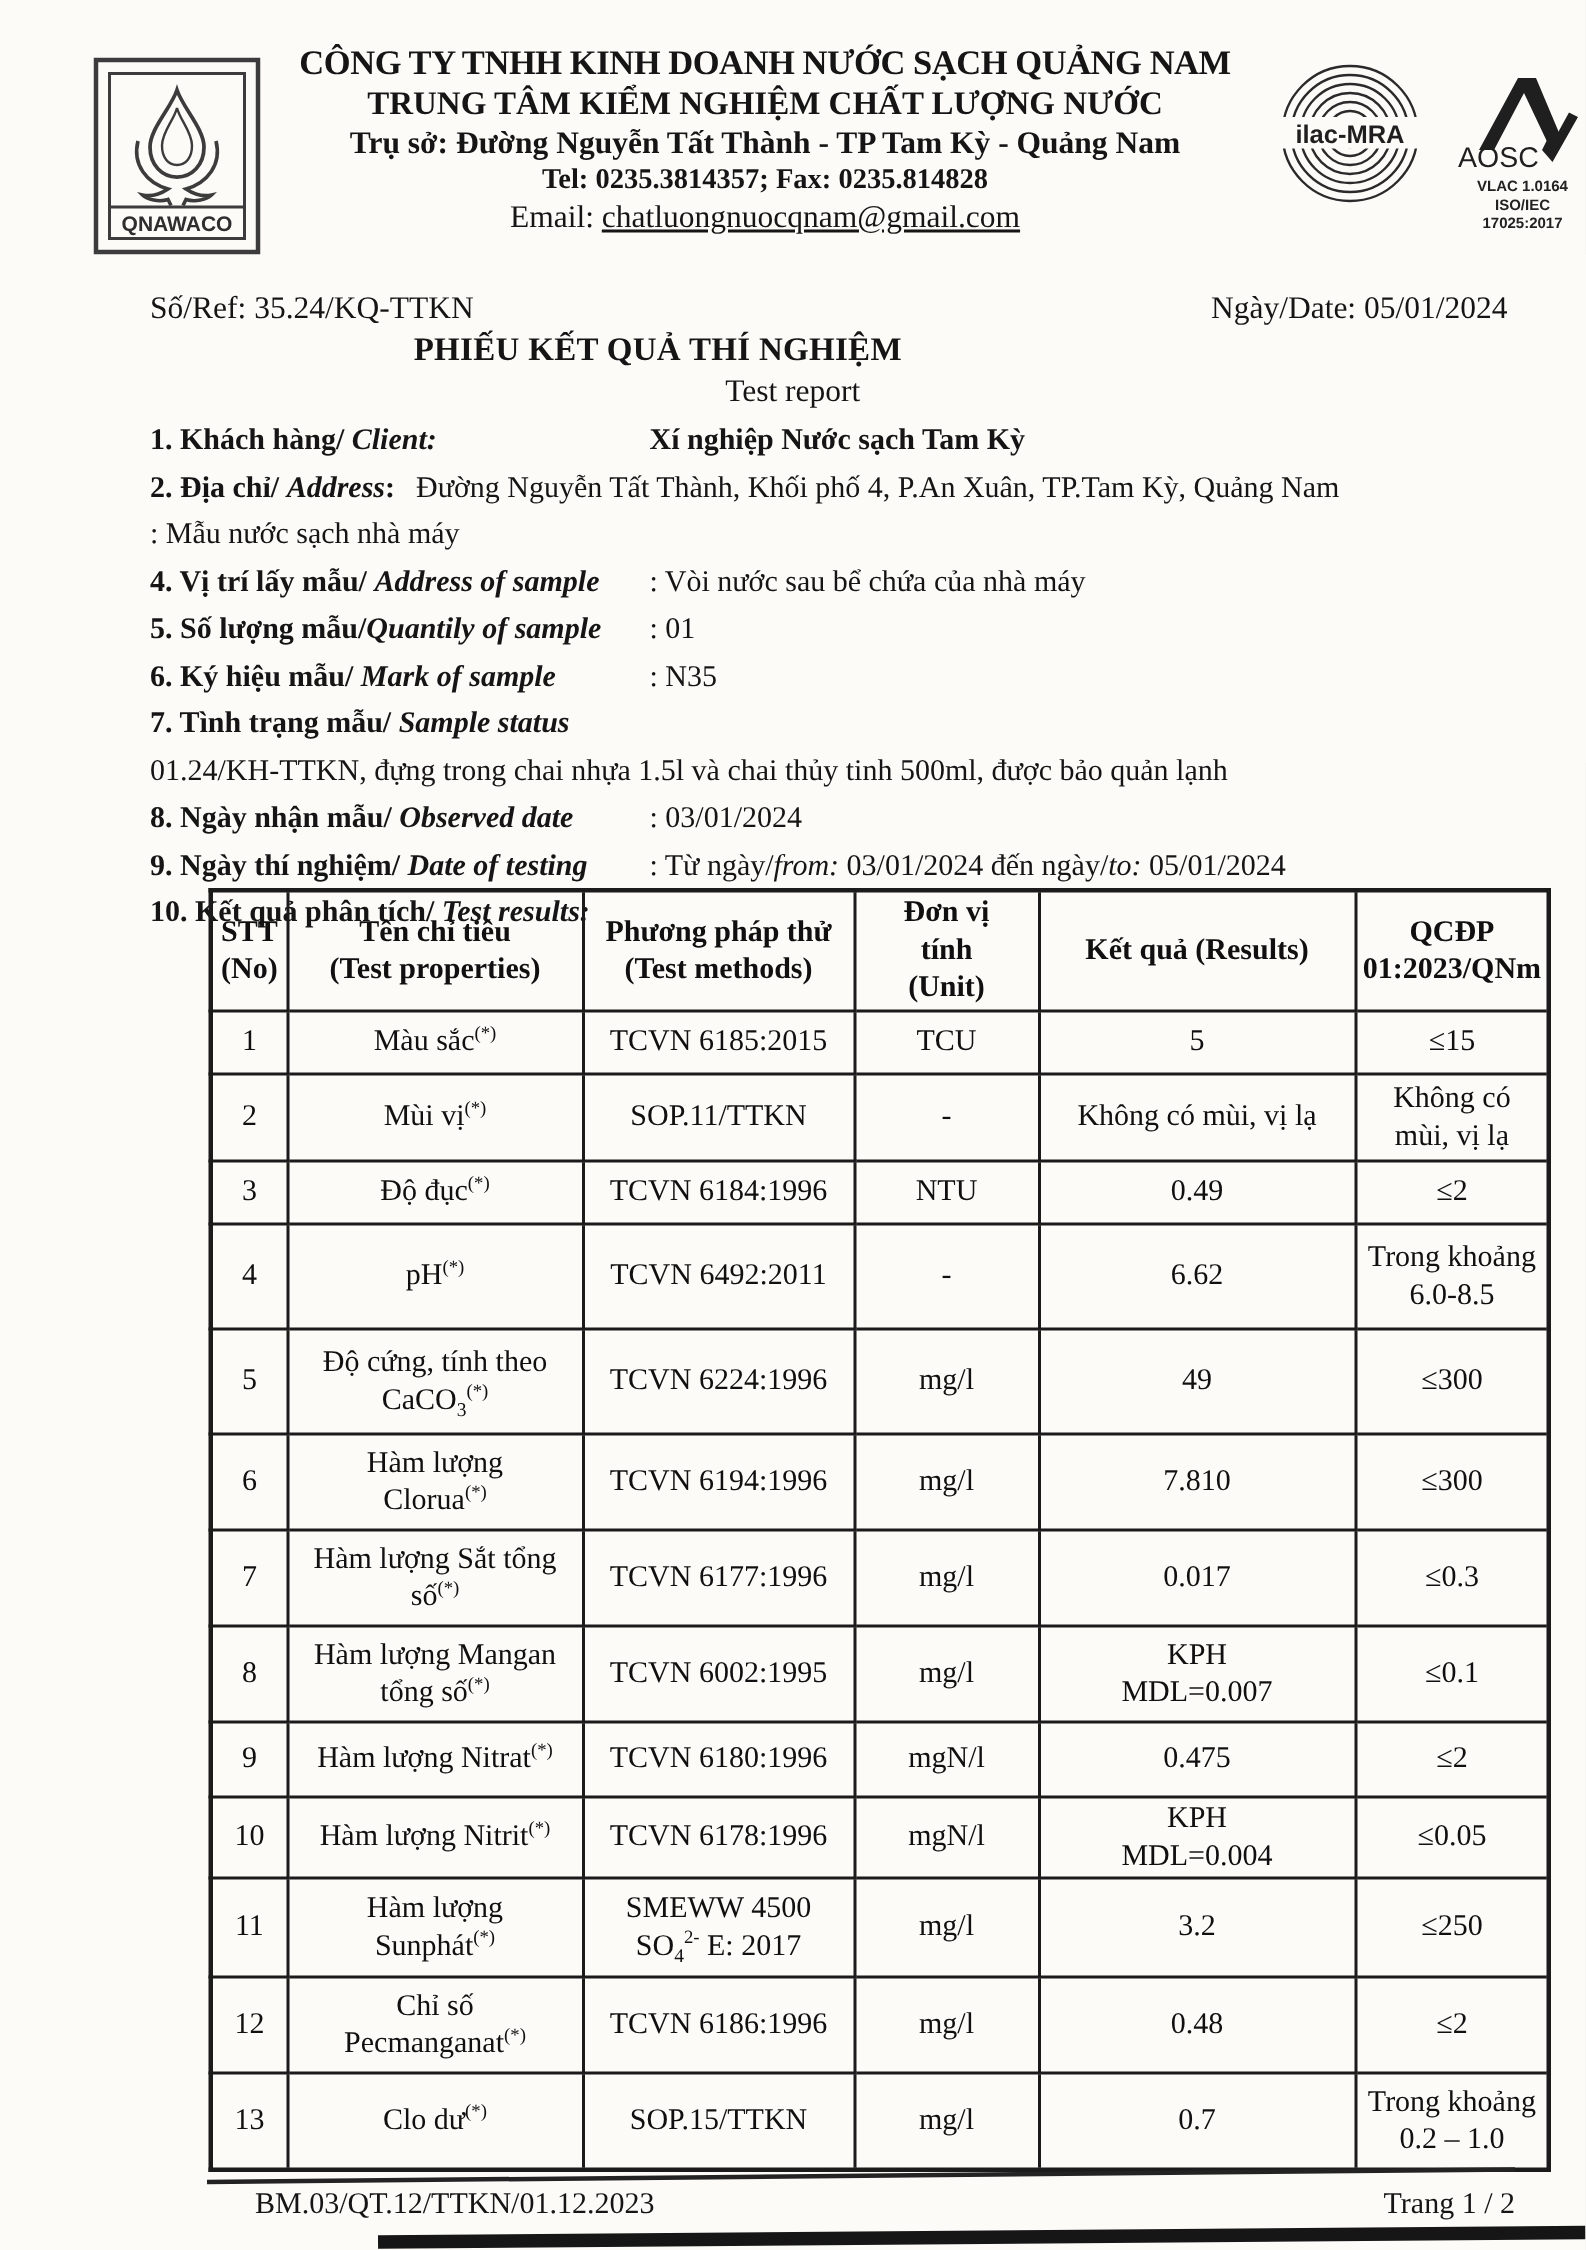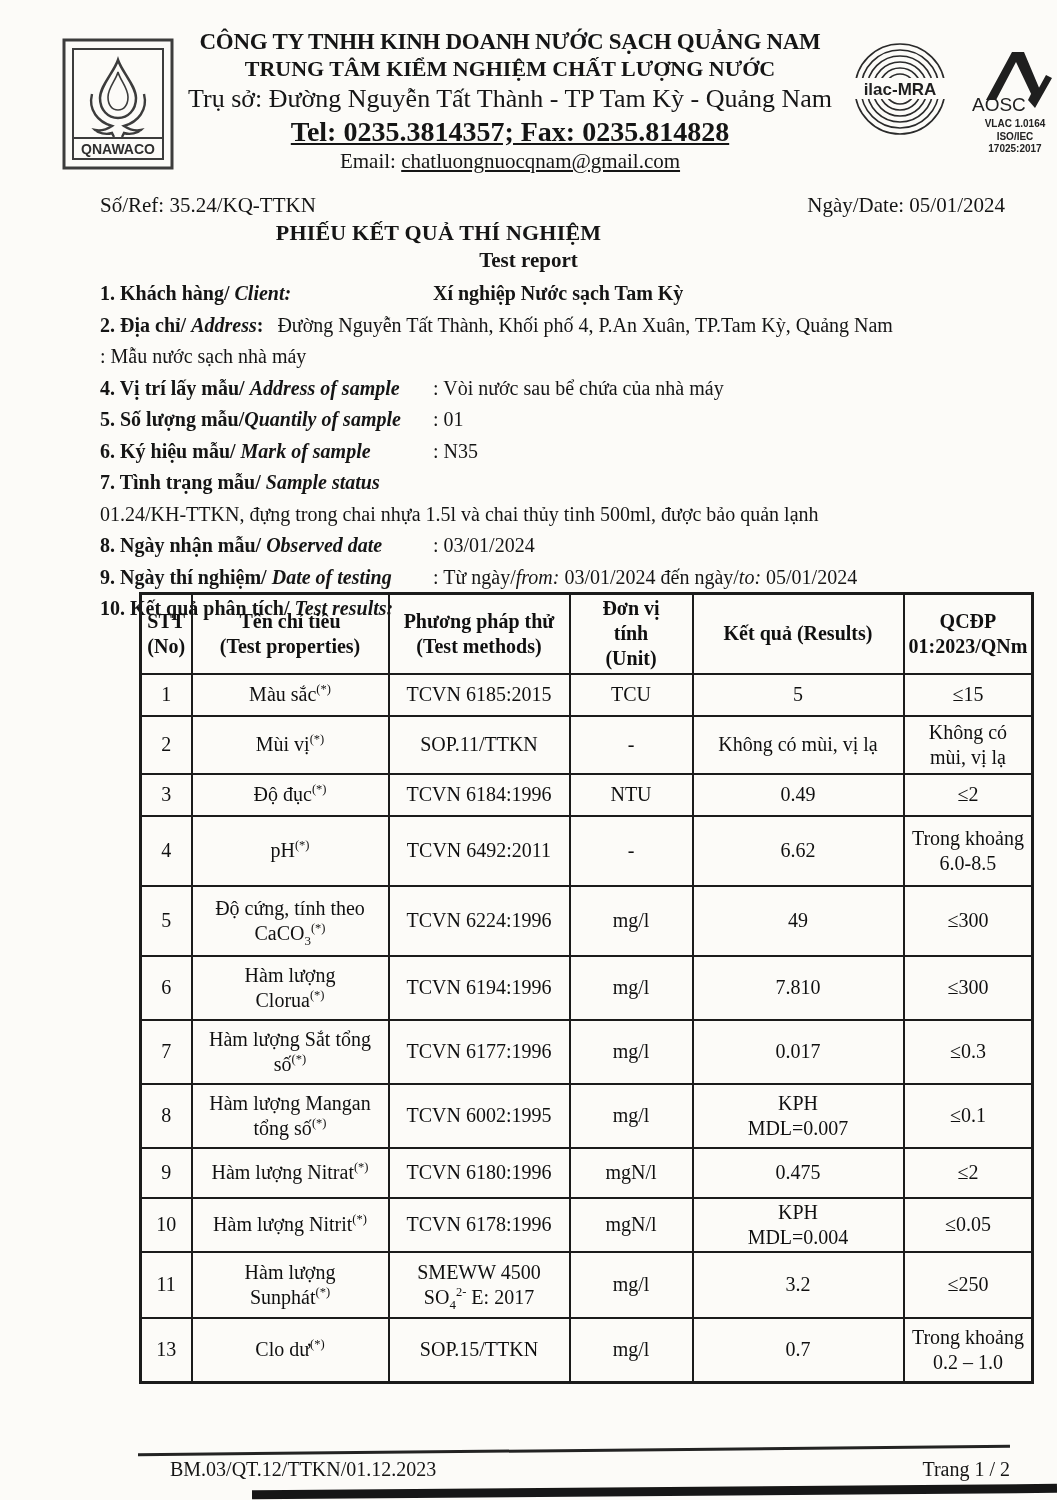--- a/index.html
+++ b/index.html
@@ -11,31 +11,31 @@
   }
   .page{
     position:relative;width:1057px;height:1500px;
     background:#fcfbf8;overflow:hidden;
   }
   
   .logo-box{position:absolute;left:62px;top:38px;width:122px;height:132px;}
   .header-center{position:absolute;left:180px;top:28px;width:660px;text-align:center;line-height:1.22;}
   .hc-company{font-size:23px;font-weight:600;letter-spacing:-0.3px;white-space:nowrap;}
   .hc-center{font-size:22px;font-weight:700;white-space:nowrap;}
-  .hc-address{font-size:26px;font-weight:400;white-space:nowrap;}
-  .hc-tel{font-size:28px;font-weight:700;text-decoration:underline;}
+  .hc-address{font-size:21px;font-weight:700;white-space:nowrap;}
+  .hc-tel{font-size:19px;font-weight:700;}
   .hc-email{font-size:21px;font-weight:400;}
   .hc-email .addr{text-decoration:underline;}
   .ilac-mark{position:absolute;left:850px;top:40px;}
   .aosc-mark{position:absolute;left:972px;top:48px;width:86px;text-align:center;}
   .aosc-sub{font-family:"Liberation Sans","DejaVu Sans",sans-serif;font-size:10px;font-weight:700;line-height:1.25;color:#222;}
   
   .meta-row{position:absolute;left:100px;top:193px;width:905px;display:flex;justify-content:space-between;font-size:21px;}
   .doc-title{position:absolute;left:0;top:220px;width:877px;text-align:center;font-size:22px;font-weight:700;letter-spacing:0.2px;}
-  .doc-subtitle{position:absolute;left:0;top:248px;width:1057px;text-align:center;font-size:21px;font-weight:700;}
+  .doc-subtitle{position:absolute;left:0;top:248px;width:1057px;text-align:center;font-size:21px;font-weight:400;}
   
   .info{position:absolute;left:100px;top:278px;width:920px;font-size:20px;}
   .info-row{display:flex;line-height:31.5px;}
   .info-row .lbl{font-weight:700;flex:0 0 auto;min-width:333px;white-space:nowrap;}
   .info-row.inline .lbl{min-width:0;margin-right:14px;}
   .info-row .lbl .en{font-style:italic;}
   .info-row .val{flex:1 1 auto;}
   .info-row .val.bold{font-weight:700;}
   .cont-line{line-height:31.5px;}
   .it{font-style:italic;}
@@ -326,20 +326,31 @@
           </td>
       <td>
             <div>SMEWW 4500</div>
             <div><span>SO</span><sub class="m">4</sub><sup class="m">2-</sup><span> E: 2017</span></div>
           </td>
       <td>mg/l</td>
       <td>3.2</td>
       <td>≤250</td>
     </tr>
 
+    <tr style="height:64px">
+      <td>12</td>
+      <td>
+            <div>Chỉ số</div>
+            <div><span>Pecmanganat</span><sup class="m">(*)</sup></div>
+          </td>
+      <td>TCVN 6186:1996</td>
+      <td>mg/l</td>
+      <td>0.48</td>
+      <td>≤2</td>
+    </tr>
 
     <tr style="height:65px">
       <td>13</td>
       <td><span>Clo dư</span><sup class="m">(*)</sup></td>
       <td>SOP.15/TTKN</td>
       <td>mg/l</td>
       <td>0.7</td>
       <td>
             <div>Trong khoảng</div>
             <div>0.2 – 1.0</div>

